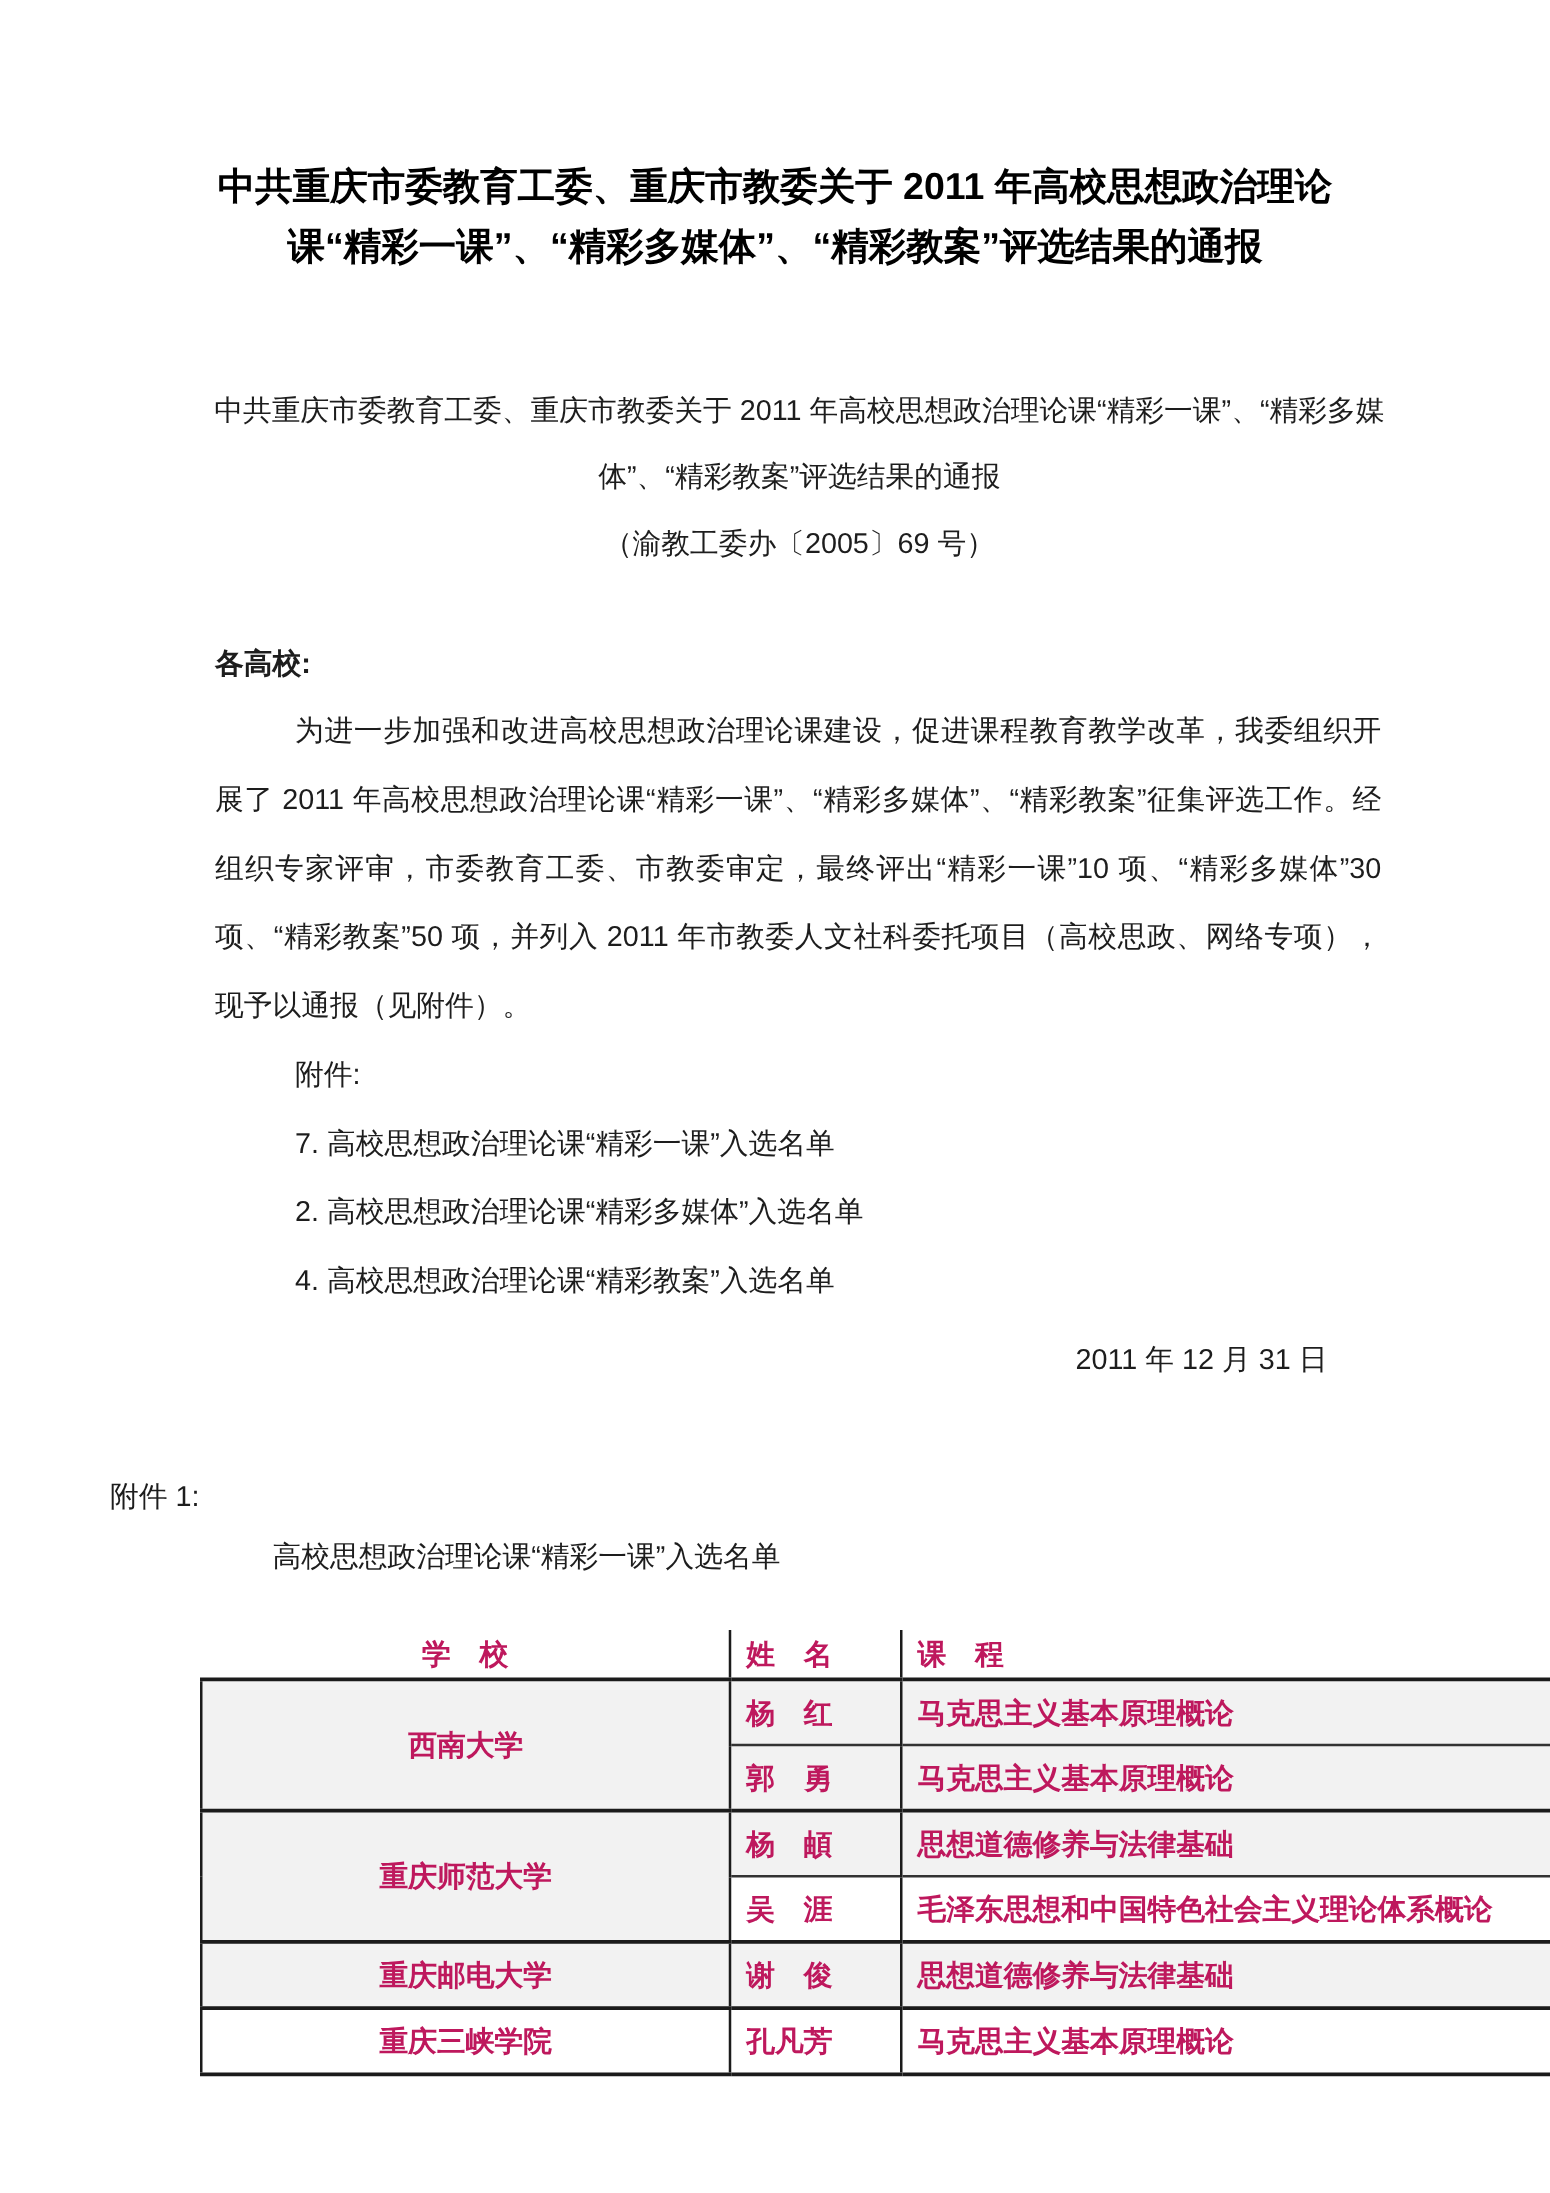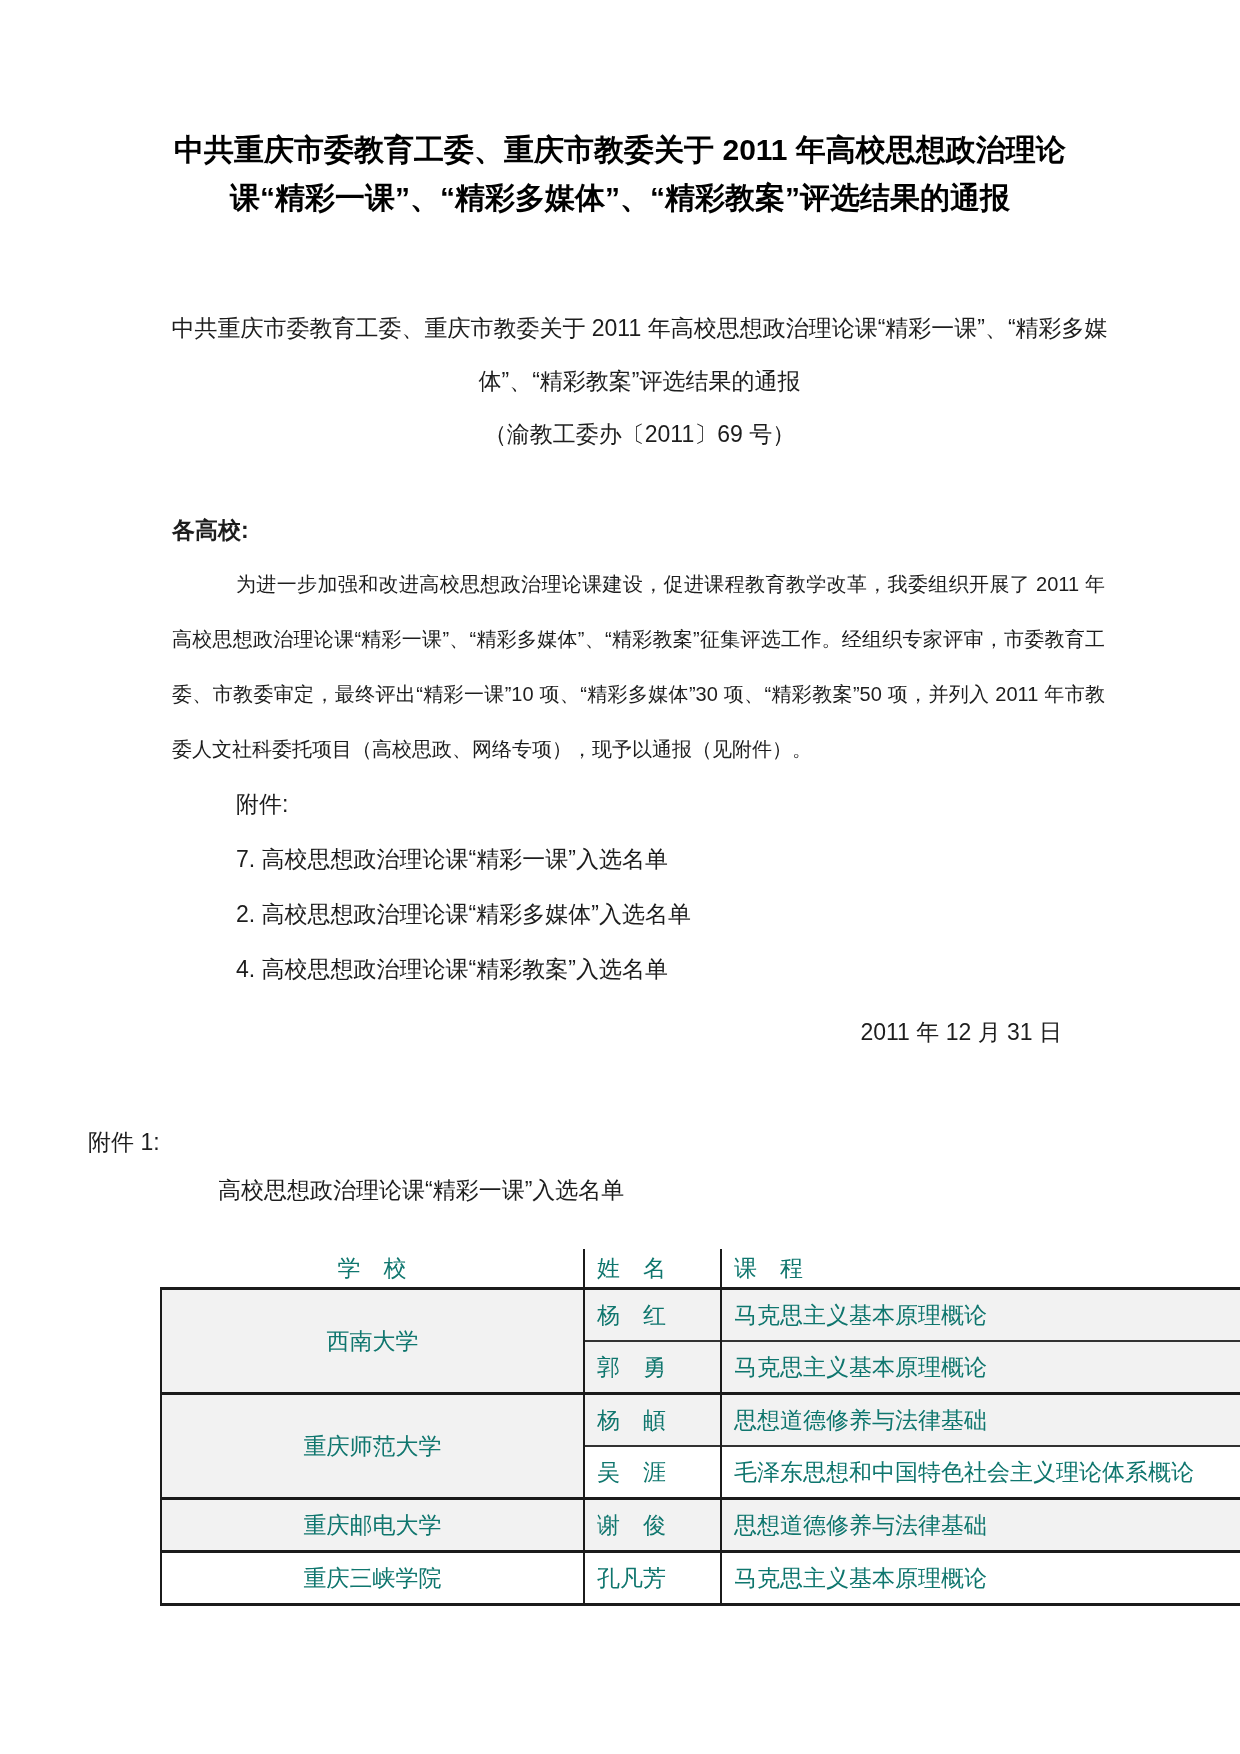--- a/index.html
+++ b/index.html
@@ -44,21 +44,21 @@
     margin-left: 172px;
     width: 933px;
     font-size: 23px;
     line-height: 50px;
     font-weight: bold;
   }
   .body-par {
     margin-top: 2px;
     margin-left: 172px;
     width: 933px;
-    font-size: 20px;
+    font-size: 23px;
     line-height: 55px;
     text-align: justify;
     text-indent: 64px;
   }
   .att-label, .att-item {
     margin-left: 236px;
     width: 869px;
     font-size: 23px;
     line-height: 55px;
   }
@@ -88,22 +88,22 @@
     width: 1080px;
     border-collapse: collapse;
     table-layout: fixed;
     font-size: 23px;
   }
   table.selection col.c-school { width: 423px; }
   table.selection col.c-name   { width: 137px; }
   table.selection col.c-course { width: 520px; }
   table.selection th, table.selection td {
     padding: 0 12px;
-    font-weight: normal;
-    color: #0f766e;
+    font-weight: bold;
+    color: #be185d;
   }
   table.selection thead th {
     height: 38px;
     background: #ffffff;
     border-bottom: 3px solid #1b1b1b;
   }
   th.h-school { text-align: center; }
   th.h-name, th.h-course {
     text-align: left;
     border-left: 2px solid #1b1b1b;
@@ -124,21 +124,21 @@
   table.selection tbody tr:last-child td { border-bottom: 3px solid #1b1b1b; }
 </style>
 </head>
 <body>
 
 <div class="page">
 
   <div class="doc-title">中共重庆市委教育工委、重庆市教委关于 2011 年高校思想政治理论课“精彩一课”、“精彩多媒体”、“精彩教案”评选结果的通报</div>
 
   <div class="subtitle-block">中共重庆市委教育工委、重庆市教委关于 2011 年高校思想政治理论课“精彩一课”、“精彩多媒体”、“精彩教案”评选结果的通报</div>
-  <div class="doc-number">（渝教工委办〔2011〕69 号）</div>
+  <div class="doc-number">（渝教工委办〔2005〕69 号）</div>
 
   <div class="salutation">各高校:</div>
 
   <div class="body-par">为进一步加强和改进高校思想政治理论课建设，促进课程教育教学改革，我委组织开展了 2011 年高校思想政治理论课“精彩一课”、“精彩多媒体”、“精彩教案”征集评选工作。经组织专家评审，市委教育工委、市教委审定，最终评出“精彩一课”10 项、“精彩多媒体”30 项、“精彩教案”50 项，并列入 2011 年市教委人文社科委托项目（高校思政、网络专项），现予以通报（见附件）。</div>
 
   <div class="att-label">附件:</div>
   <div class="att-item">7. 高校思想政治理论课“精彩一课”入选名单</div>
   <div class="att-item">2. 高校思想政治理论课“精彩多媒体”入选名单</div>
   <div class="att-item">4. 高校思想政治理论课“精彩教案”入选名单</div>
 

